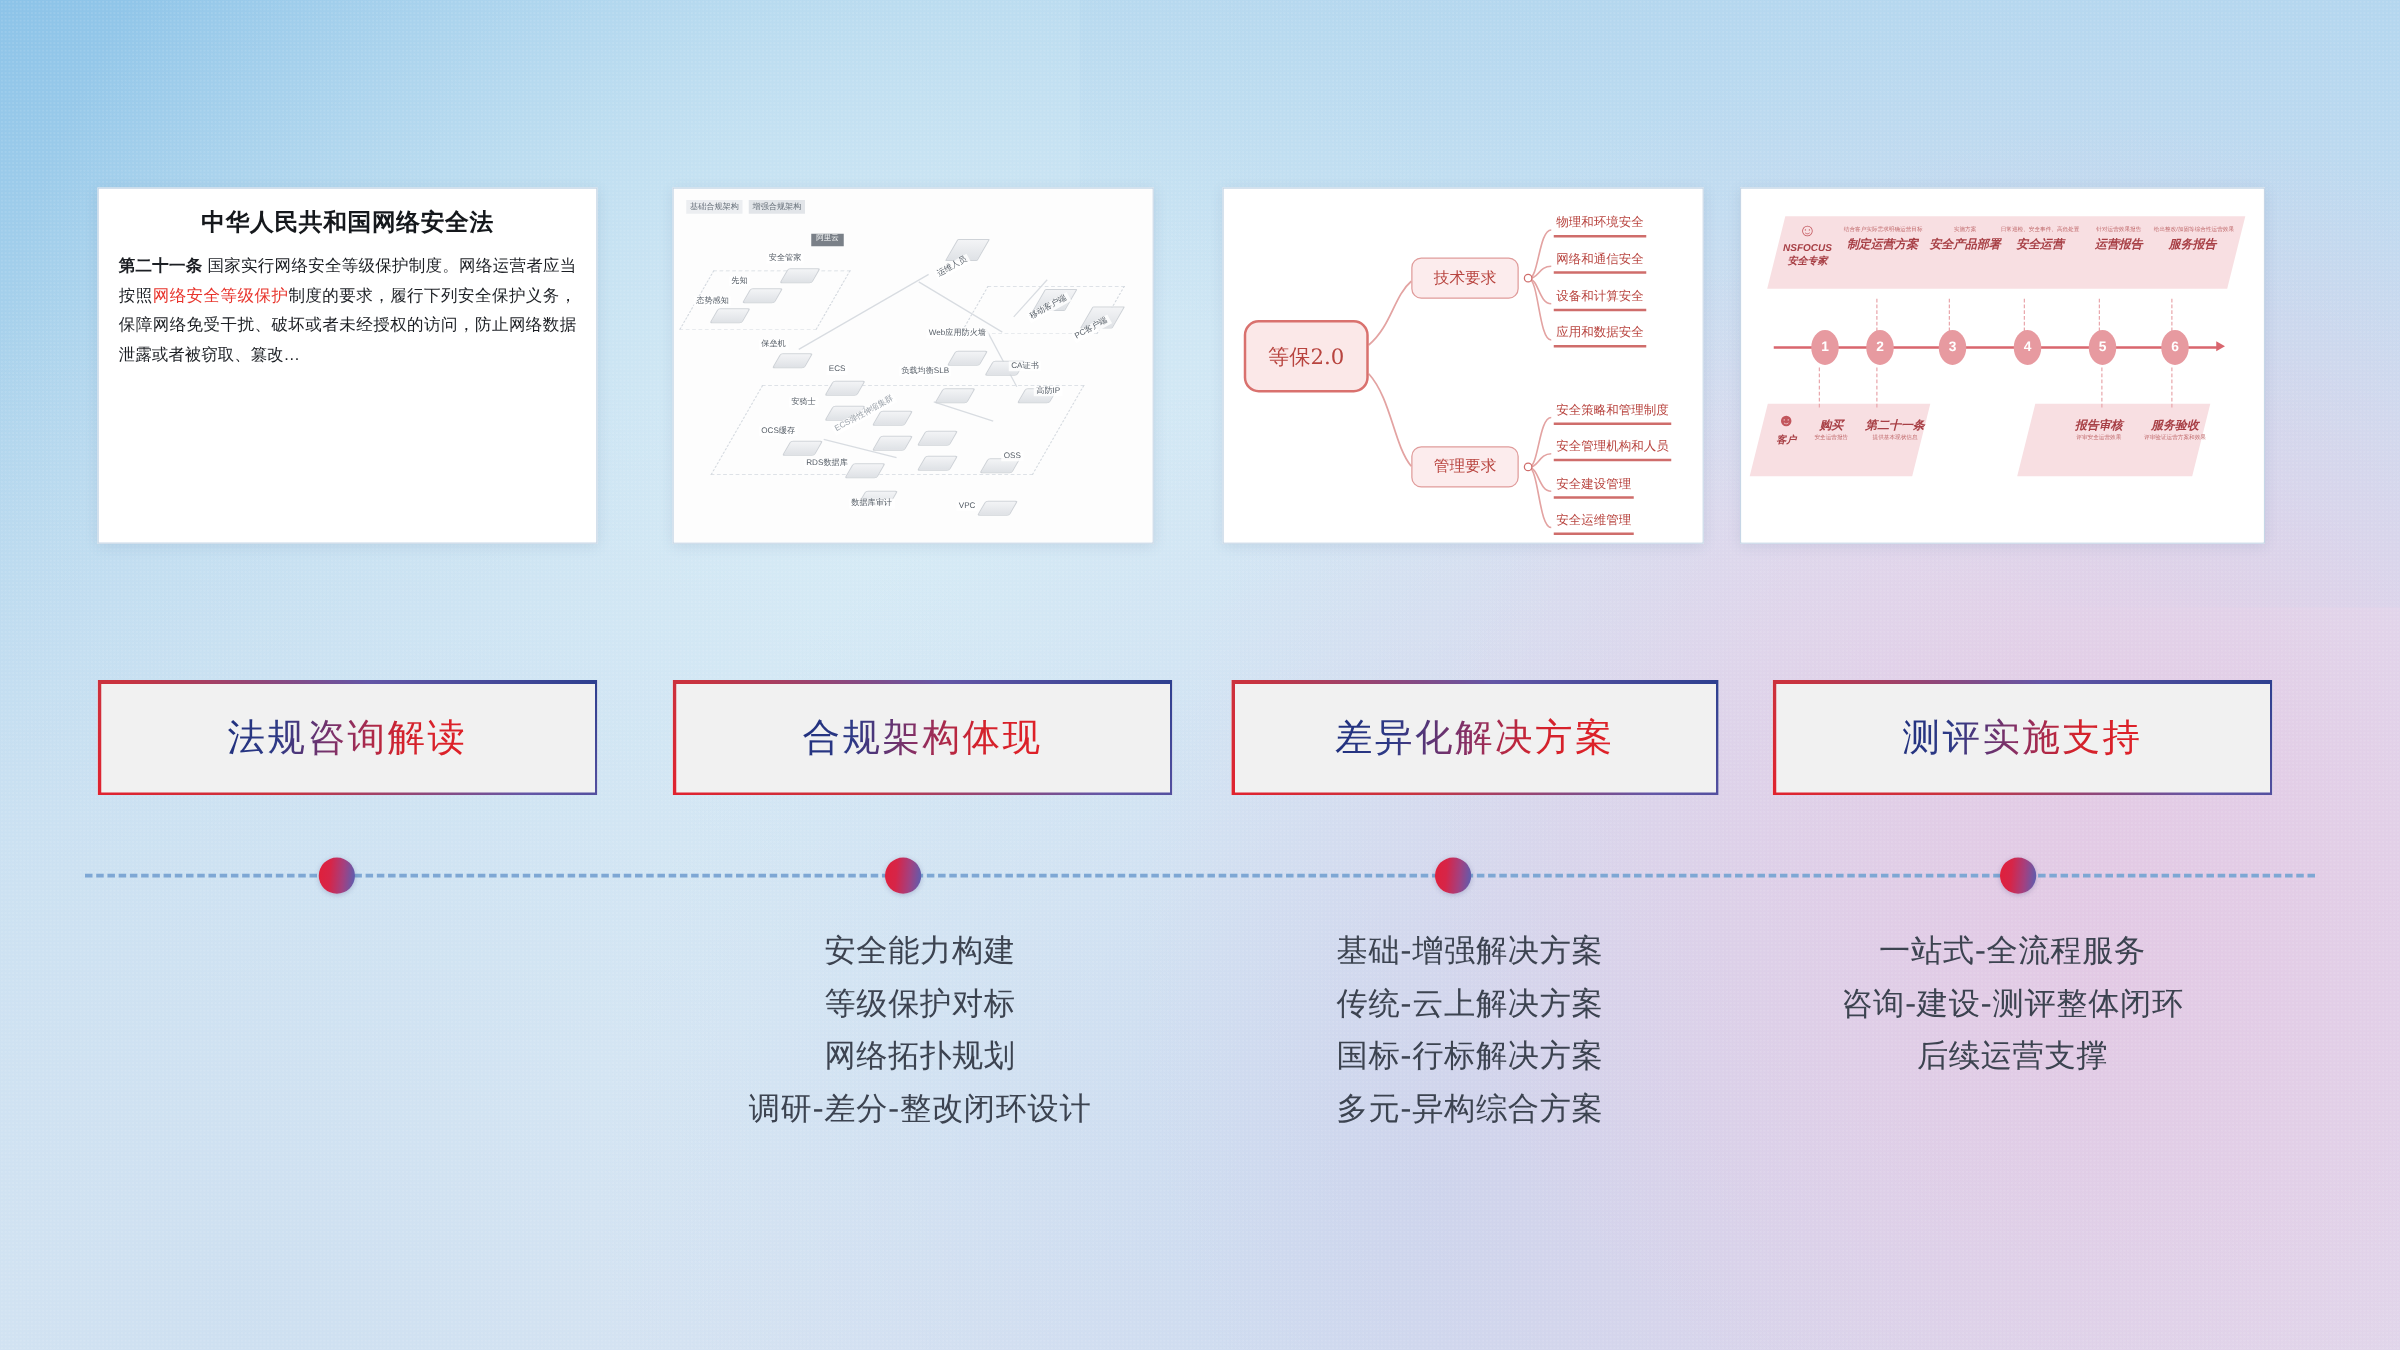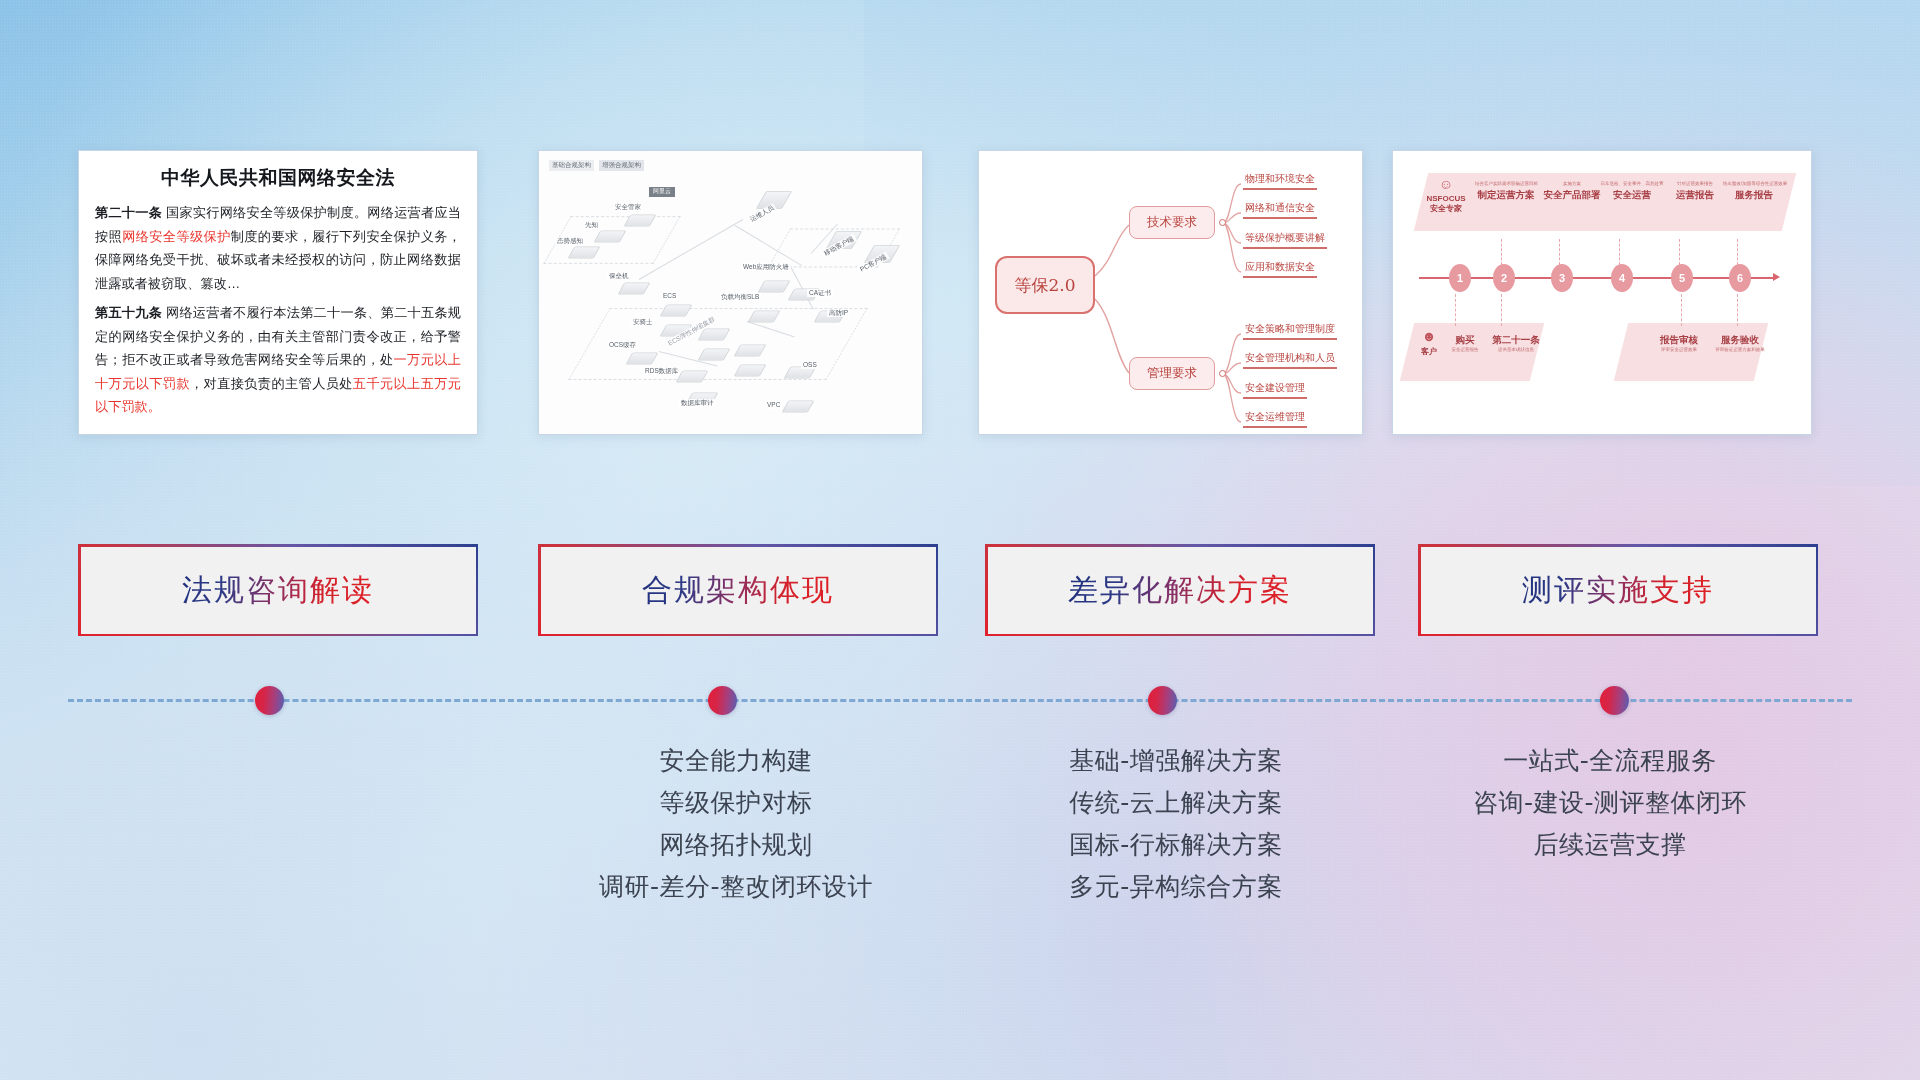--- a/index.html
+++ b/index.html
@@ -121,21 +121,21 @@
   
   .nsf { position: relative; width: 100%; height: 100%; background: #fff; padding: 14px 12px; }
   .nsf-band {
     position: absolute; background: #f8dfe2; height: 58px;
   }
   #nsf-band-top { left: 28px; top: 22px; width: 368px; transform: skewX(-14deg); }
   #nsf-band-bl  { left: 14px; top: 172px; width: 130px; transform: skewX(-14deg); }
   #nsf-band-br  { left: 228px; top: 172px; width: 140px; transform: skewX(-14deg); }
   .nsf-col { position: absolute; text-align: center; }
   .nsf-sub { font-size: 4.5px; color: #c06a6c; white-space: nowrap; line-height: 1.2; }
-  .nsf-main { font-size: 9.5px; color: #a73f45; font-weight: bold; white-space: nowrap; margin-top: 3px; }
+  .nsf-main { font-size: 9.5px; color: #a73f45; font-weight: bold; white-space: nowrap; margin-top: 3px; font-style: italic; }
   .nsf-axis { position: absolute; left: 26px; top: 126px; width: 356px; height: 2px; background: #d9666e; }
   .nsf-arrow {
     position: absolute; left: 380px; top: 122px;
     border-left: 7px solid #d9666e; border-top: 4.5px solid transparent; border-bottom: 4.5px solid transparent;
   }
   .nsf-node {
     position: absolute; width: 22px; height: 28px; border-radius: 50%;
     background: #e79aa0; color: #fff; font-size: 11px; font-weight: bold;
     display: flex; align-items: center; justify-content: center; top: 113px;
   }
@@ -209,23 +209,20 @@
 
 <div class="stage">
 
   <div id="cards-row">
 
     <div id="card-1" class="card">
       <div class="law-inner">
         <div class="law-title">中华人民共和国网络安全法</div>
         <div class="law-para">
           <span class="law-article">第二十一条</span><span> 国家实行网络安全等级保护制度。网络运营者应当按照</span><span class="law-hl">网络安全等级保护</span><span>制度的要求，履行下列安全保护义务，保障网络免受干扰、破坏或者未经授权的访问，防止网络数据泄露或者被窃取、篡改…</span>
-        </div>
-        <div class="law-para">
-          <span class="law-article">第五十九条</span><span> 网络运营者不履行本法第二十一条、第二十五条规定的网络安全保护义务的，由有关主管部门责令改正，给予警告；拒不改正或者导致危害网络安全等后果的，处</span><span class="law-hl">一万元以上十万元以下罚款</span><span>，对直接负责的主管人员处</span><span class="law-hl">五千元以上五万元以下罚款。</span>
         </div>
       </div>
     </div>
 
     <div id="card-2" class="card">
       <div class="arch">
         <div class="arch-tab" style="left:10px; top:9px;">基础合规架构</div>
         <div class="arch-tab" style="left:60px; top:9px; background:#e2e5e9;">增强合规架构</div>
 
         <div class="arch-plane" style="left:18px;  top:46px;  width:110px; height:86px;"></div>
@@ -318,21 +315,21 @@
           <path d="M244 223 C 252 223, 252 242, 262 242" stroke="#e3a3a2" fill="none" stroke-width="1.3"></path>
           <path d="M244 223 C 252 223, 252 271, 262 271" stroke="#e3a3a2" fill="none" stroke-width="1.3"></path>
         </svg>
 
         <div class="mm-root">等保2.0</div>
 
         <div id="mm-tech" class="mm-branch">技术要求</div>
         <div class="mm-dot" style="left:240px; top:68px;"></div>
         <div class="mm-leaf" style="left:264px; top:22px;">物理和环境安全</div>
         <div class="mm-leaf" style="left:264px; top:51px;">网络和通信安全</div>
-        <div class="mm-leaf" style="left:264px; top:81px;">等级保护概要讲解</div>
+        <div class="mm-leaf" style="left:264px; top:81px;">设备和计算安全</div>
         <div class="mm-leaf" style="left:264px; top:110px;">应用和数据安全</div>
 
         <div id="mm-mgmt" class="mm-branch">管理要求</div>
         <div class="mm-dot" style="left:240px; top:219px;"></div>
         <div class="mm-leaf" style="left:264px; top:172px;">安全策略和管理制度</div>
         <div class="mm-leaf" style="left:264px; top:201px;">安全管理机构和人员</div>
         <div class="mm-leaf" style="left:264px; top:231px;">安全建设管理</div>
         <div class="mm-leaf" style="left:264px; top:260px;">安全运维管理</div>
       </div>
     </div>

